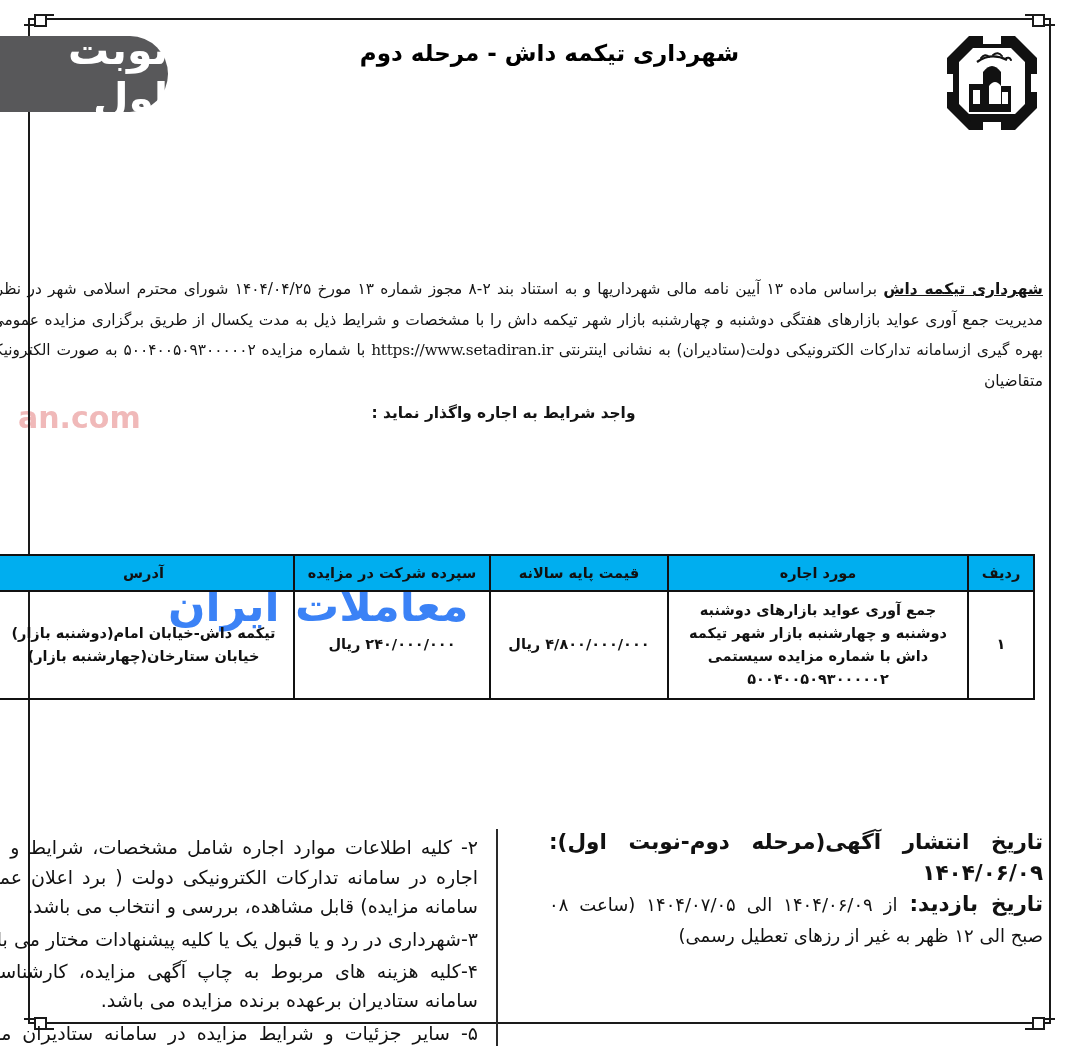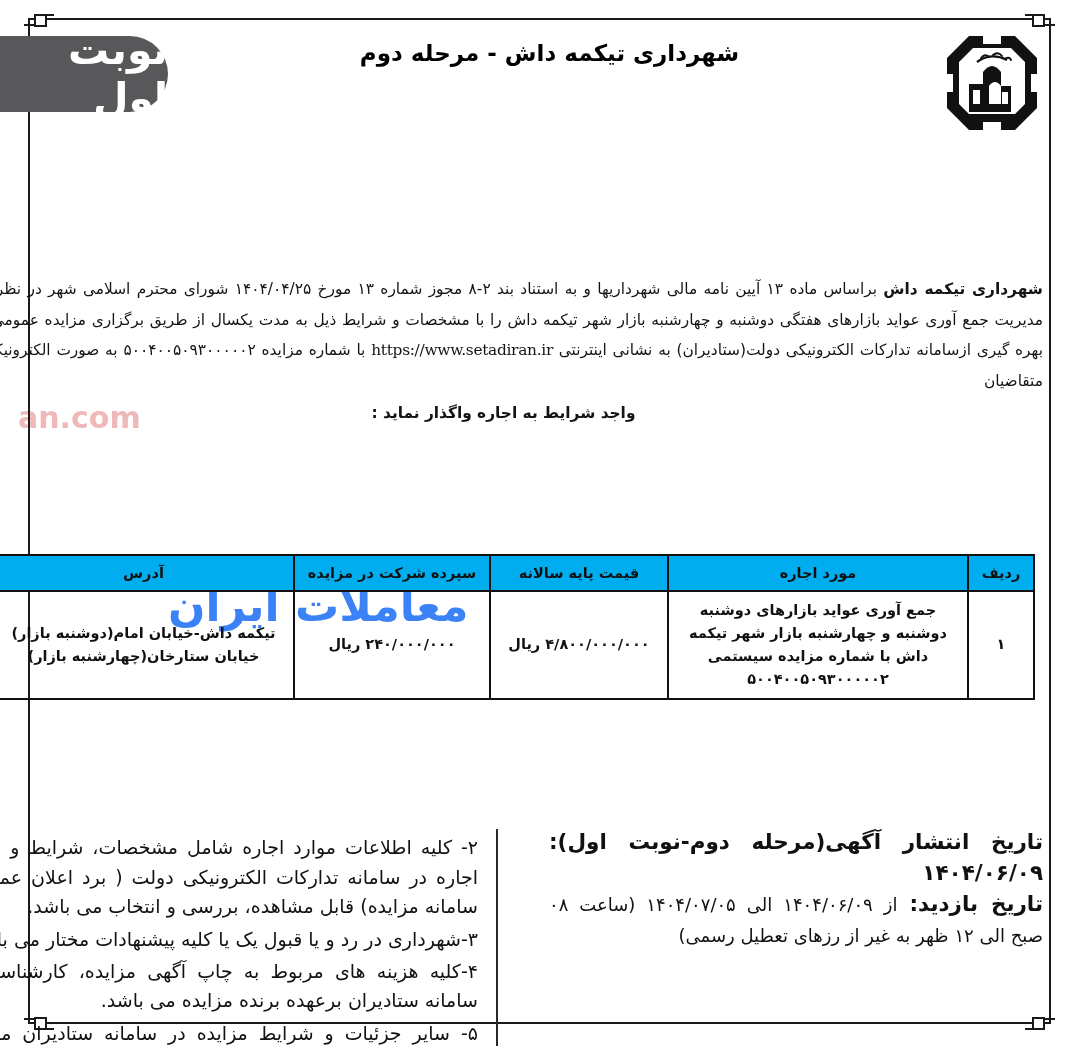--- a/index.html
+++ b/index.html
@@ -104,21 +104,21 @@
   .intro{
     position:absolute;
     left:36px;right:36px;top:152px;
     direction:rtl;
     text-align:justify;
     font-size:15.4px;
     line-height:1.98;
     color:#141414;
     font-family:"DejaVu Sans","Liberation Sans",sans-serif;
   }
-  .intro b{font-weight:bold;}
+  .intro b{font-weight:bold;text-decoration:underline;}
   .intro .lastline{
     display:block;text-align:center;font-weight:bold;margin-top:2px;
   }
   .mono-url{
     font-family:"DejaVu Serif","Liberation Serif",serif;
     letter-spacing:-0.3px;
   }
 
   
   .tbl{

